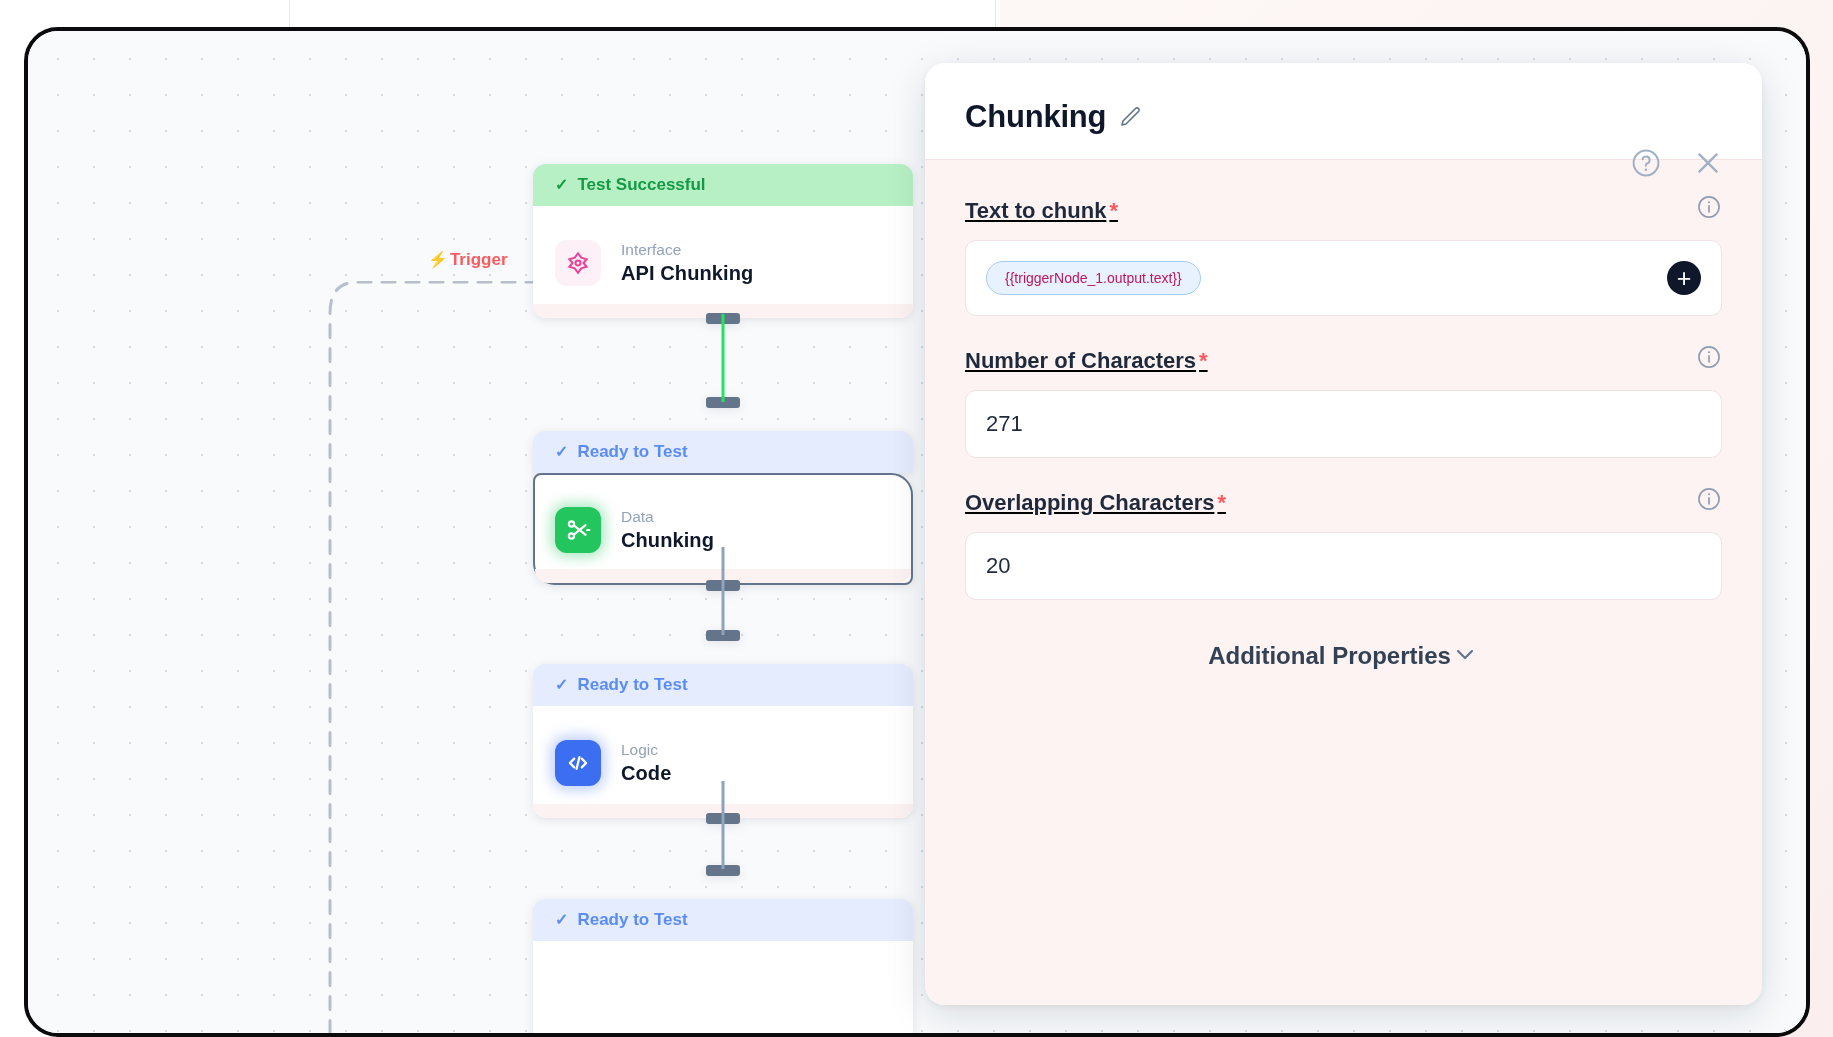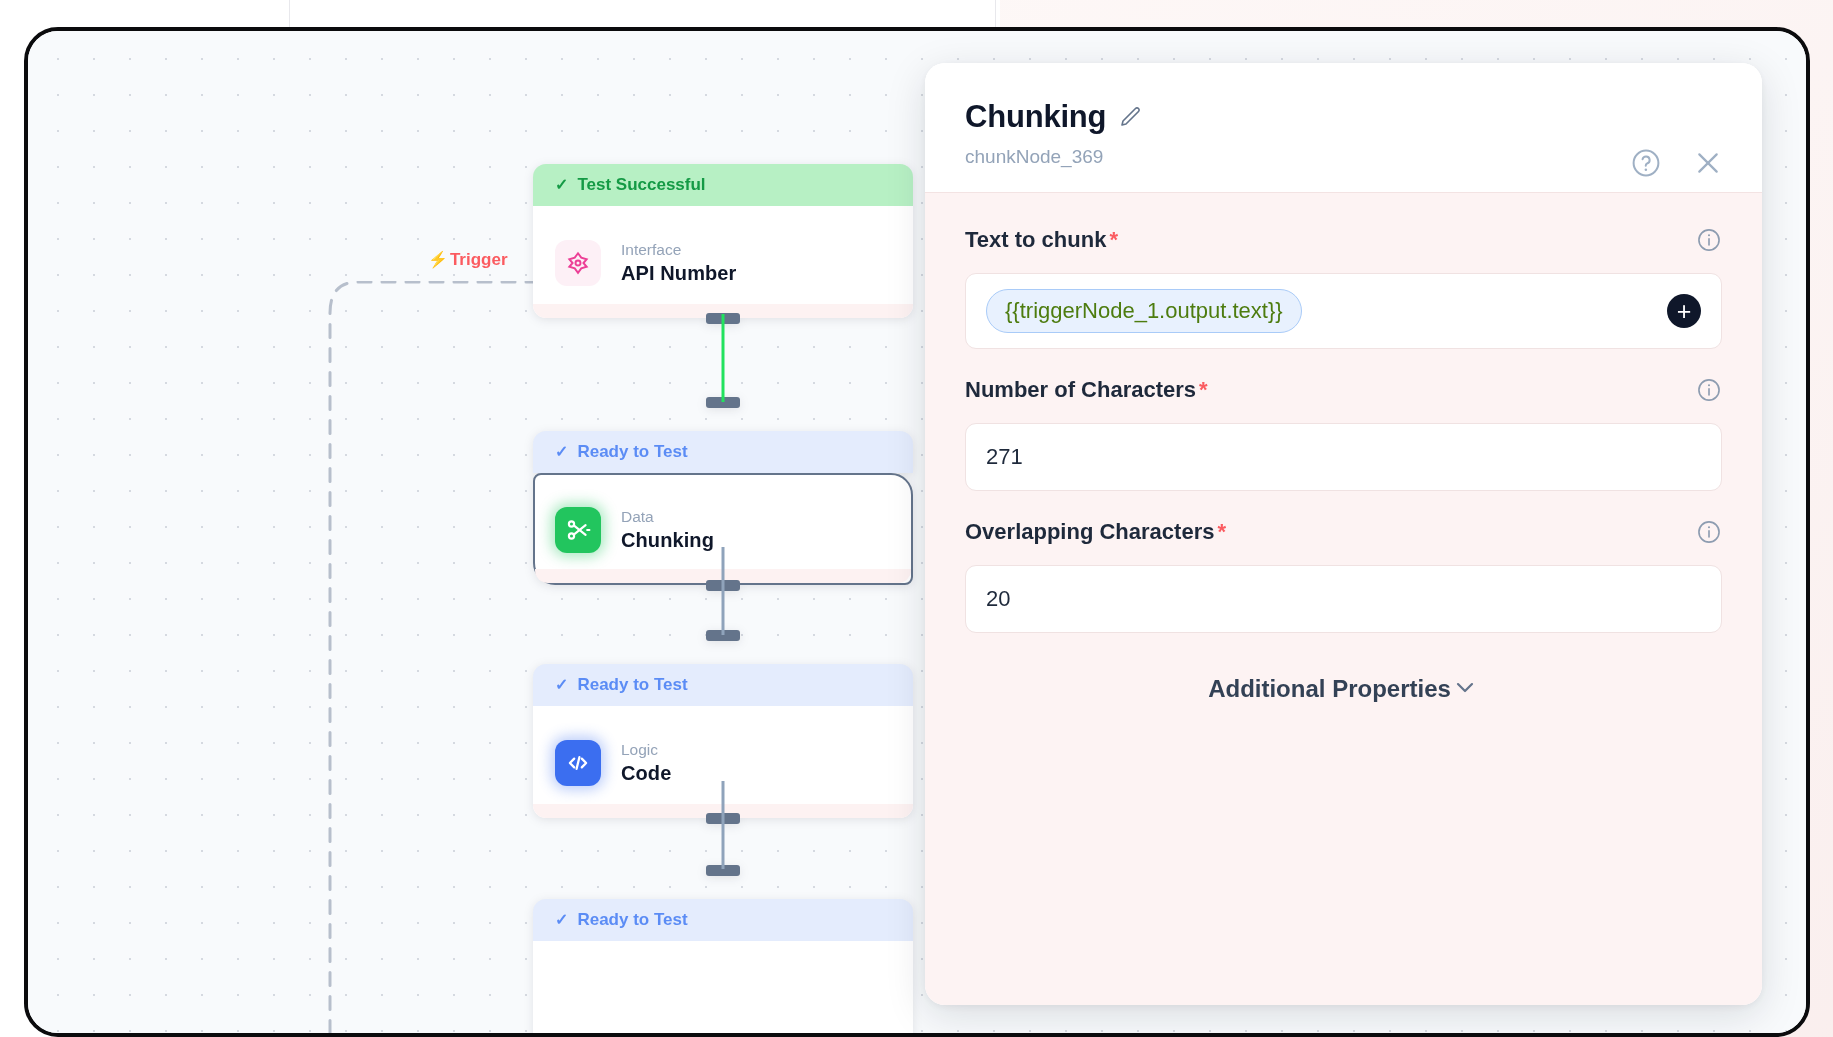--- a/index.html
+++ b/index.html
@@ -221,23 +221,24 @@
     flex: 1 1 auto;
     background: #fdf3f3;
     border-top: 1px solid #f3e3e3;
     padding: 34px 40px 40px 40px;
     overflow: hidden;
   }
 
   .field { margin-bottom: 28px; }
   .field-label-row {
     display: flex;
-    align-items: flex-start;
+    align-items: flex-end;
     justify-content: space-between;
     margin-bottom: 16px;
+    text-decoration: underline;
   }
   .field-label {
     font-size: 22px;
     font-weight: 700;
     color: #1e293b;
   }
   .req-star { color: #fb5b60; font-weight: 700; margin-left: 3px; }
 
   .input-box {
     background: #ffffff;
@@ -253,22 +254,22 @@
   .input-box.token-box {
     justify-content: space-between;
     gap: 16px;
     min-height: 76px;
   }
   .token-chip {
     background: #e8f1fe;
     border: 1px solid #a9cbf8;
     border-radius: 999px;
     padding: 8px 18px;
-    font-size: 22px;
-    color: #4d7c0f;
+    font-size: 14px;
+    color: #be185d;
     white-space: nowrap;
   }
   .add-btn {
     width: 34px; height: 34px;
     border-radius: 50%;
     background: #0f172a;
     color: #ffffff;
     display: flex;
     align-items: center;
     justify-content: center;
@@ -322,21 +323,21 @@
         </div>
         <div class="node-body">
           <div class="node-icon icon-api">
             <svg width="26" height="26" viewBox="0 0 24 24" fill="none" stroke="#ec3f96" stroke-width="1.8">
               <path d="M12 3 L15 7 L20 8.5 L17 12 L20 15.5 L15 17 L12 21 L9 17 L4 15.5 L7 12 L4 8.5 L9 7 Z"></path>
               <circle cx="12" cy="12" r="2.3"></circle>
             </svg>
           </div>
           <div class="node-text">
             <span class="node-kind">Interface</span>
-            <span class="node-title">API Number</span>
+            <span class="node-title">API Chunking</span>
           </div>
         </div>
         <div class="handle" style="bottom:-6px;"></div>
       </div>
 
       <div class="edge-line edge-green" style="left:695px; top:283px; height:88px;"></div>
 
       <div class="node selected" style="left:505px; top:400px;">
         <div class="handle" style="top:-34px;"></div>
         <div class="node-status status-ready">
@@ -402,21 +403,20 @@
 
       <div class="panel-header">
         <div class="panel-title-row">
           <span class="panel-title">Chunking</span>
           <span class="hdr-btn">
             <svg width="24" height="24" viewBox="0 0 24 24" fill="none" stroke="#64748b" stroke-width="1.6" stroke-linecap="round" stroke-linejoin="round">
               <path d="M17.5 3.5 a2.1 2.1 0 0 1 3 3 L8 19 L4 20 L5 16 Z"></path>
             </svg>
           </span>
         </div>
-        <div class="panel-subtitle">chunkNode_369</div>
 
         <div class="panel-header-actions">
           <span class="hdr-btn">
             <svg width="32" height="32" viewBox="0 0 24 24" fill="none" stroke="#9fb0c4" stroke-width="1.5">
               <circle cx="12" cy="12" r="9.3"></circle>
               <path d="M9.4 9.2 a2.7 2.7 0 1 1 3.4 3.2 c-.8.3-1 .9-1 1.7" stroke-linecap="round"></path>
               <circle cx="11.9" cy="17" r=".95" fill="#9fb0c4" stroke="none"></circle>
             </svg>
           </span>
           <span class="hdr-btn">

